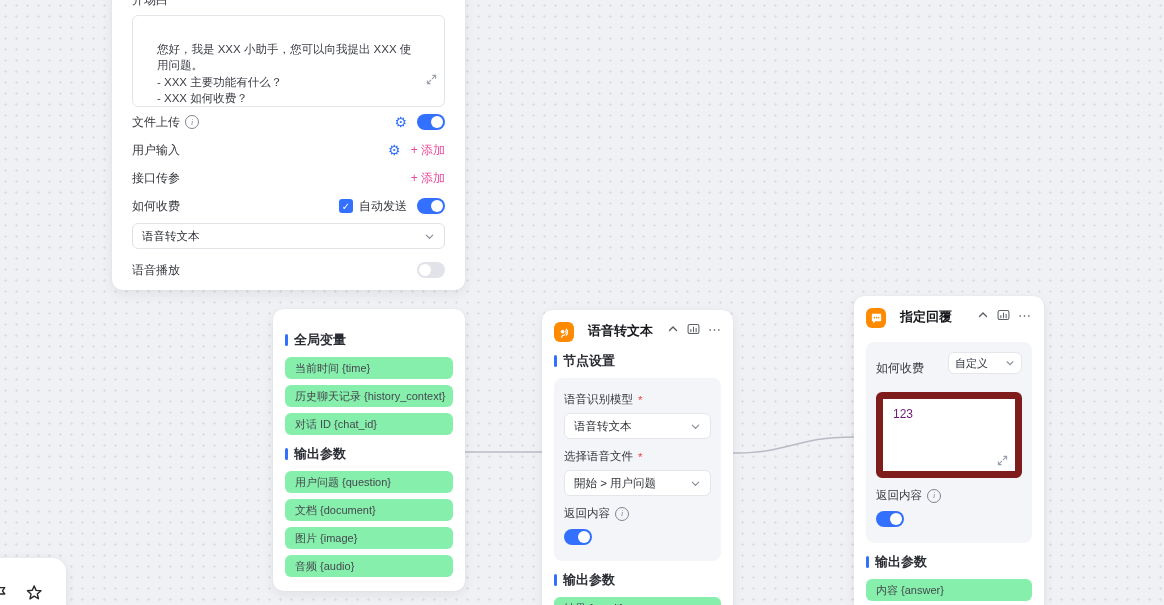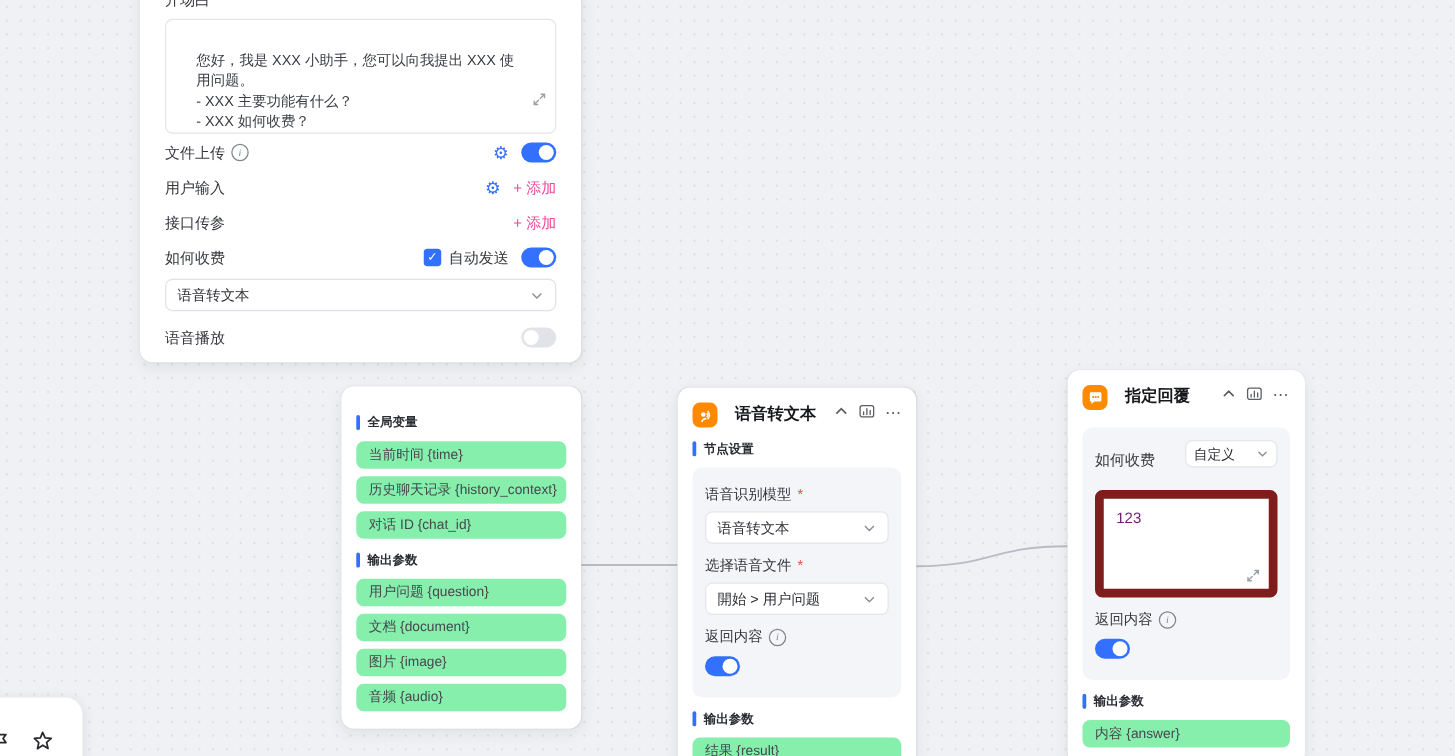--- a/index.html
+++ b/index.html
@@ -58,21 +58,21 @@
   .node-reply{left:854px;top:296px;width:190px;}
   .nhead{display:flex;align-items:flex-start;gap:14px;margin-bottom:10px;font-family:Liberation Serif, serif;}
   .nicon{width:20px;height:20px;border-radius:6px;display:flex;align-items:center;justify-content:center;flex:none;}
   .nicon.magenta{background:#d43fd6;}
   .nicon.orange{background:#ff8a00;}
   .ntitle{font-size:13px;font-weight:700;color:#17181c;flex:1;white-space:nowrap;}
   .hico{display:flex;align-items:center;gap:7px;color:#5c5f66;}
   .more{font-size:13px;color:#5c5f66;letter-spacing:1px;line-height:1;cursor:pointer;}
   .sec{display:flex;align-items:center;margin:10px 0 8px;}
   .sec .bar{width:3px;height:12px;background:#3370ff;border-radius:2px;margin-right:6px;}
-  .sec .st{font-size:10px;color:#2a2c33;font-weight:600;}
+  .sec .st{font-size:13px;color:#2a2c33;font-weight:600;}
   .chip{
     height:22px;line-height:22px;margin-bottom:6px;background:#86efac;border-radius:6px;
     padding:0 10px;font-size:11px;color:#45484f;white-space:nowrap;overflow:hidden;
   }
   .gpanel{background:#f4f5f8;border-radius:8px;padding:10px;box-sizing:border-box;}
   .glabel{font-size:11.5px;color:#35373d;margin:4px 0 6px;display:flex;align-items:center;gap:5px;}
   .glabel .req{color:#f0483f;}
   .gpanel .select{margin-bottom:10px;border-color:#e4e6eb;}
   .replyhead{display:flex;align-items:center;margin-bottom:2px;}
   .replyhead .rl{font-size:12px;color:#35373d;flex:1;}

